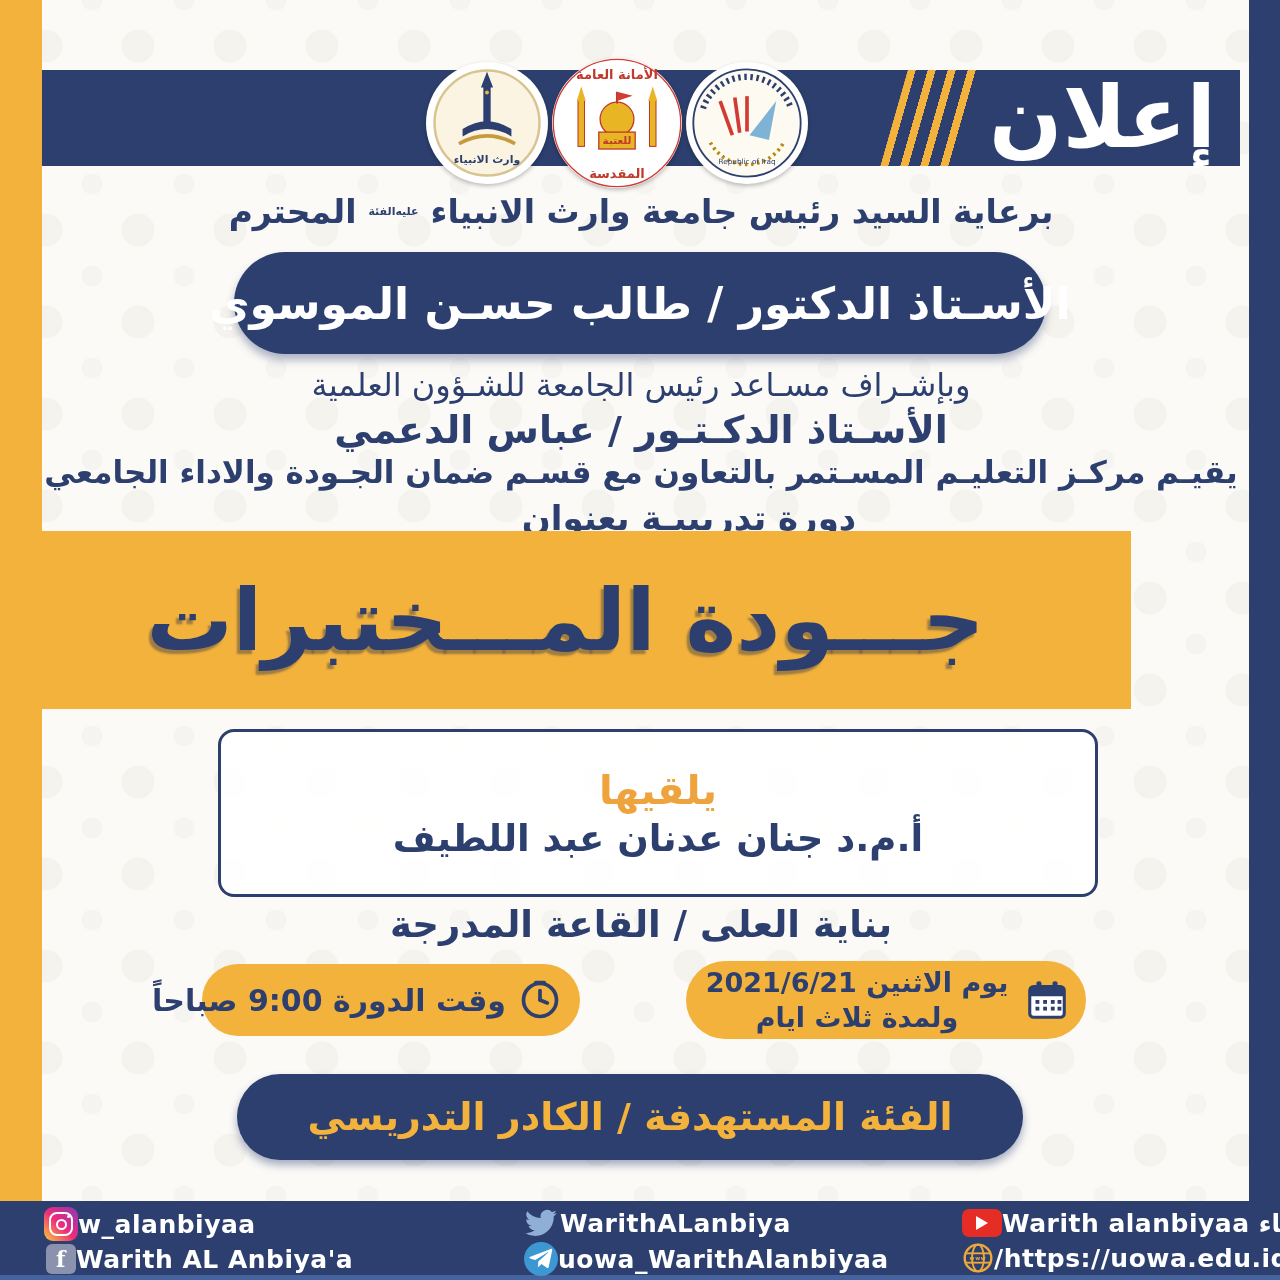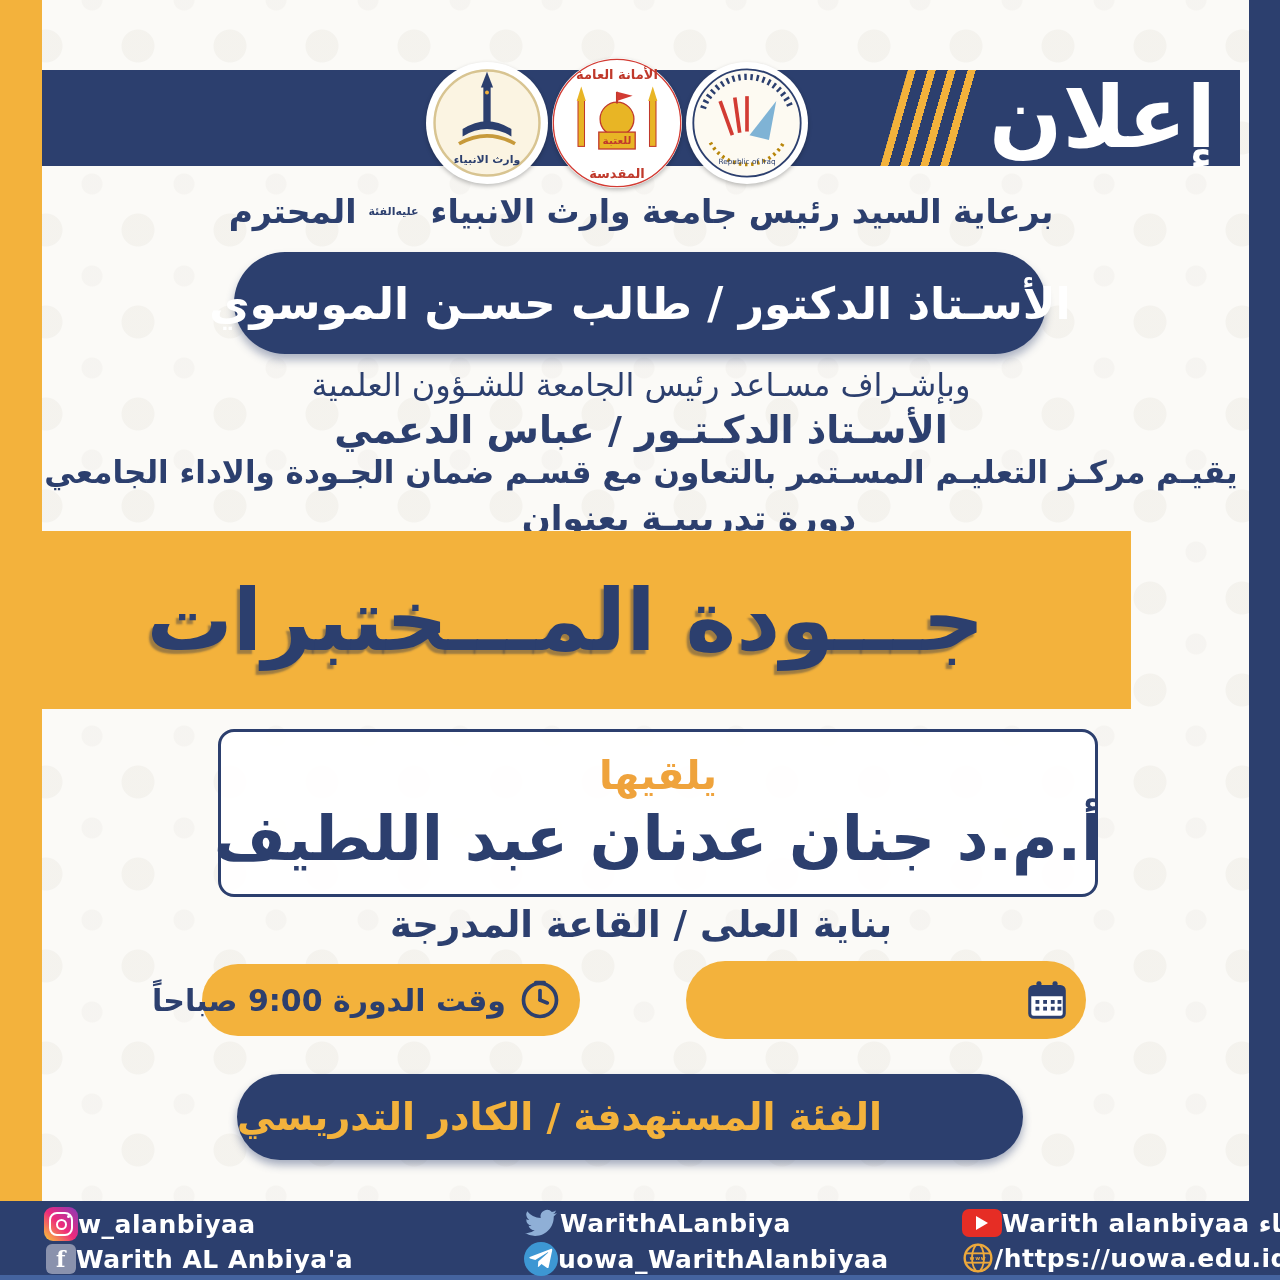--- a/index.html
+++ b/index.html
@@ -40,35 +40,35 @@
 
   .title-band{position:absolute;left:0;top:531px;width:1131px;height:178px;background:#f3b23c;
     display:flex;align-items:center;justify-content:center;}
   .course-title{font-size:86px;font-weight:bold;color:#2c3f6e;direction:rtl;white-space:nowrap;
     text-shadow:-3px 4px 2px rgba(30,42,75,.4);}
 
   .speaker-box{position:absolute;left:218px;top:729px;width:874px;height:162px;
     background:rgba(255,255,255,.92);border:3px solid #2c3f6e;border-radius:16px;
     display:flex;flex-direction:column;align-items:center;justify-content:center;gap:4px;}
   .speaker-label{color:#efa33c;font-size:40px;font-weight:bold;}
-  .speaker-name{color:#2c3f6e;font-size:62px;font-weight:bold;direction:rtl;white-space:nowrap;}
+  .speaker-name{color:#2c3f6e;font-size:37px;font-weight:bold;direction:rtl;white-space:nowrap;}
 
   .venue{top:903px;font-size:37px;font-weight:bold;direction:rtl;}
 
   .pill{position:absolute;background:#f3b23c;display:flex;direction:rtl;align-items:center;}
   .date-pill{left:686px;top:961px;width:400px;height:78px;border-radius:39px;padding:0 16px;gap:12px;box-sizing:border-box;}
   .date-text{display:flex;flex-direction:column;align-items:center;flex:1;font-size:27px;
     font-weight:bold;color:#2c3f6e;line-height:1.3;}
   .time-pill{left:202px;top:964px;width:378px;height:72px;border-radius:36px;padding:0 18px;gap:12px;
     justify-content:space-between;box-sizing:border-box;}
   .time-text{font-size:30px;font-weight:bold;color:#2c3f6e;white-space:nowrap;}
   .pill svg{flex:0 0 auto;}
 
   .target-pill{position:absolute;left:237px;top:1074px;width:786px;height:86px;background:#2c3f6e;
-    border-radius:43px;box-shadow:0 5px 8px rgba(44,63,110,.42);display:flex;align-items:center;justify-content:flex-start;}
+    border-radius:43px;box-shadow:0 5px 8px rgba(44,63,110,.42);display:flex;align-items:center;justify-content:center;}
   .target-text{color:#f3b23c;font-size:38px;font-weight:bold;direction:rtl;white-space:nowrap;}
 
   .footer{position:absolute;left:0;top:1201px;width:1280px;height:79px;background:#2c3f6e;}
   .footer-accent{position:absolute;left:0;top:1275px;width:1280px;height:5px;background:#44639f;}
   .social{position:absolute;display:flex;align-items:center;gap:0;color:#fff;font-weight:bold;
     font-size:25px;letter-spacing:.5px;white-space:nowrap;}
   .s-ig{left:44px;top:1206px;height:36px;}
   .s-fb{left:46px;top:1243px;height:32px;}
   .s-tw{left:522px;top:1204px;height:38px;}
   .s-tg{left:524px;top:1242px;height:34px;}
@@ -187,20 +187,24 @@
         <rect x="6" y="12" width="2" height="2"></rect>
           <rect x="10" y="12" width="2" height="2"></rect>
         <rect x="14" y="12" width="2" height="2"></rect>
           <rect x="17.5" y="12" width="2" height="2"></rect>
         <rect x="6" y="15.5" width="2" height="2"></rect>
           <rect x="10" y="15.5" width="2" height="2"></rect>
         <rect x="14" y="15.5" width="2" height="2"></rect>
           <rect x="17.5" y="15.5" width="2" height="2"></rect>
       </g>
     </svg>
+    <div class="date-text">
+      <span>يوم الاثنين 2021/6/21</span>
+      <span>ولمدة ثلاث ايام</span>
+    </div>
   </div>
 
   <div class="pill time-pill">
     <svg width="44" height="44" viewBox="0 0 24 24">
       <circle cx="12" cy="12" r="9" fill="none" stroke="#2c3f6e" stroke-width="2"></circle>
       <line x1="12" y1="12" x2="12" y2="6.8" stroke="#2c3f6e" stroke-width="2" stroke-linecap="round"></line>
       <line x1="12" y1="12" x2="16" y2="13.6" stroke="#2c3f6e" stroke-width="2" stroke-linecap="round"></line>
       <line x1="9.6" y1="2.4" x2="14.4" y2="2.4" stroke="#2c3f6e" stroke-width="1.8" stroke-linecap="round"></line>
     </svg>
     <span class="time-text">وقت الدورة 9:00 صباحاً</span>

